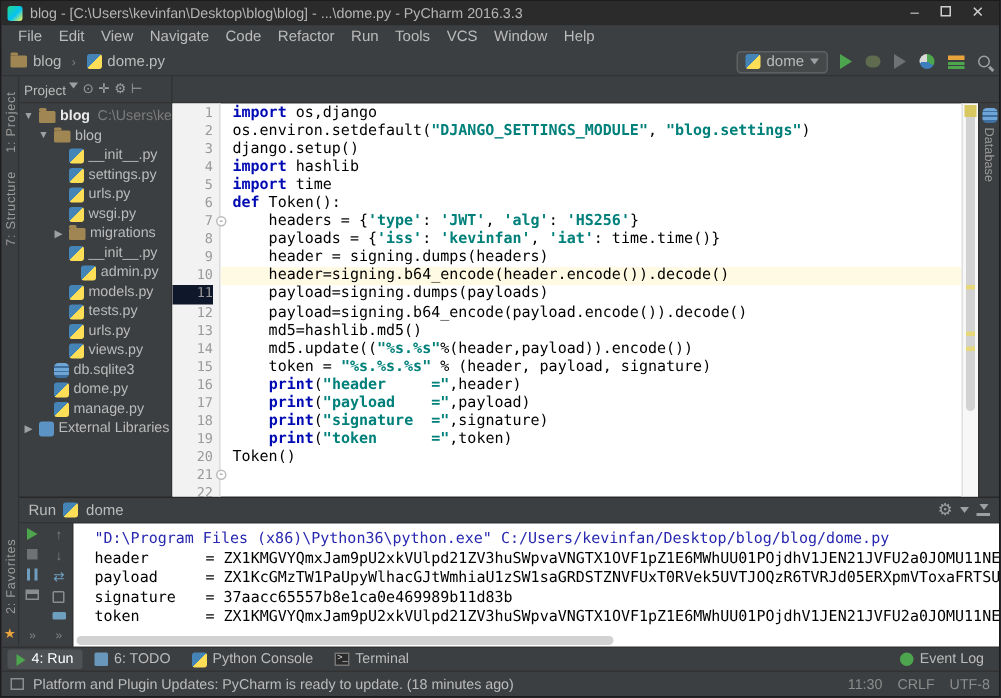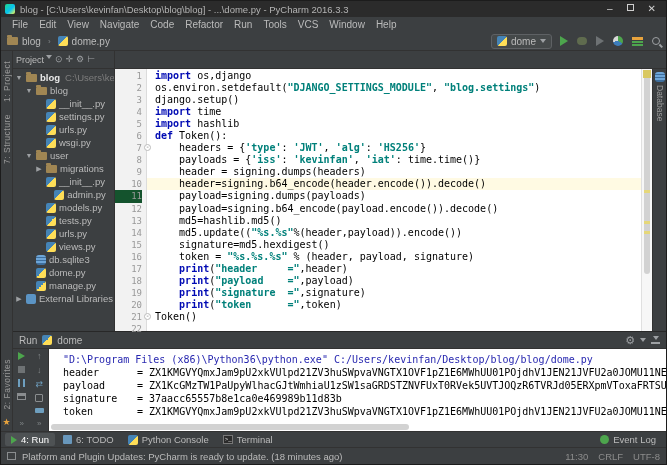--- a/index.html
+++ b/index.html
@@ -79,21 +79,21 @@
   .trow .path { color:#7d7d7d; margin-left:2px; }
 
   .editor { flex:1; display:flex; min-width:0; background:#ffffff; position:relative; }
   .gutter { width:32px; flex:0 0 auto; background:#f2f2f2; border-right:1px solid #dcdcdc; color:#999999;
             font-family:"DejaVu Sans Mono", monospace; font-size:9px; text-align:right; padding:1px 4px 0 0; }
   .gutter .gl { height:12.05px; line-height:12px; position:relative; }
   .gutter .gl .fold { position:absolute; right:-9px; top:2px; width:7px; height:7px; border:1px solid #bbb; border-radius:50%; background:#fff; color:#777; font-size:7px; line-height:5px; text-align:center; }
   .codepane { flex:1; overflow:hidden; padding:1px 0 0 8px; font-family:"DejaVu Sans Mono", monospace; font-size:10px; color:#000; }
   .cl { height:12.05px; line-height:12px; white-space:pre; }
   .cl.hl { background:#fffae3; margin-left:-8px; padding-left:8px; }
-  .gl.hl { background:#14532d; }
+  .gl.hl { background:#0f172a; }
   .tok-k { color:#000ab3; font-weight:bold; }
   .tok-s { color:#00807a; font-weight:bold; }
   .vsb { width:11px; flex:0 0 auto; background:#f7f7f7; border-left:1px solid #e0e0e0; position:relative; }
   .vsb .thumb { position:absolute; left:2px; right:2px; top:1px; height:78%; background:#d2d2d2; border-radius:4px; }
   .vsb .mark { position:absolute; left:2px; right:2px; height:3px; background:#e5d77a; }
   .stripe-top { position:absolute; right:1px; top:1px; width:8px; height:8px; background:#d9c861; }
 
   .rstripe { width:14px; flex:0 0 auto; background:#3c3f41; border-left:1px solid #323232; display:flex; flex-direction:column; align-items:center; padding-top:3px; }
   .rstripe .vlabel2 { writing-mode:vertical-rl; font-size:8.5px; color:#9a9a9a; margin-top:3px; white-space:nowrap; }
 
@@ -268,25 +268,20 @@
             <div class="trow" style="padding-left: 22px;">
               <span class="arrow"></span>
               <span class="i-py"></span>
               <span>urls.py</span>
             </div>
             <div class="trow" style="padding-left: 22px;">
               <span class="arrow"></span>
               <span class="i-py"></span>
               <span>wsgi.py</span>
             </div>
-            <div class="trow" style="padding-left: 12px;">
-              <span class="arrow">▼</span>
-              <span class="i-folder"></span>
-              <span>user</span>
-            </div>
             <div class="trow" style="padding-left: 22px;">
               <span class="arrow">▶</span>
               <span class="i-folder"></span>
               <span>migrations</span>
             </div>
             <div class="trow" style="padding-left: 22px;">
               <span class="arrow"></span>
               <span class="i-py"></span>
               <span>__init__.py</span>
             </div>
@@ -359,32 +354,31 @@
               <div class="gl">18</div>
               <div class="gl">19</div>
               <div class="gl">20</div>
               <div class="gl">21<span class="fold">-</span></div>
               <div class="gl">22</div>
             </div>
           <div class="codepane" id="code">
               <div class="cl"><span class="tok-k">import</span><span> os,django</span></div>
               <div class="cl"><span>os.environ.setdefault(</span><span class="tok-s">"DJANGO_SETTINGS_MODULE"</span><span>, </span><span class="tok-s">"blog.settings"</span><span>)</span></div>
               <div class="cl"><span>django.setup()</span></div>
+              <div class="cl"><span class="tok-k">import</span><span> hashlib</span></div>
               <div class="cl"><span class="tok-k">import</span><span> time</span></div>
-              <div class="cl"><span class="tok-k">import</span><span> hashlib</span></div>
               <div class="cl"><span class="tok-k">def</span><span> Token():</span></div>
               <div class="cl"><span>    headers = {</span><span class="tok-s">'type'</span><span>: </span><span class="tok-s">'JWT'</span><span>, </span><span class="tok-s">'alg'</span><span>: </span><span class="tok-s">'HS256'</span><span>}</span></div>
               <div class="cl"><span>    payloads = {</span><span class="tok-s">'iss'</span><span>: </span><span class="tok-s">'kevinfan'</span><span>, </span><span class="tok-s">'iat'</span><span>: time.time()}</span></div>
               <div class="cl"><span>    header = signing.dumps(headers)</span></div>
               <div class="cl hl"><span>    header=signing.b64_encode(header.encode()).decode()</span></div>
               <div class="cl"><span>    payload=signing.dumps(payloads)</span></div>
               <div class="cl"><span>    payload=signing.b64_encode(payload.encode()).decode()</span></div>
               <div class="cl"><span>    md5=hashlib.md5()</span></div>
               <div class="cl"><span>    md5.update((</span><span class="tok-s">"%s.%s"</span><span>%(header,payload)).encode())</span></div>
-              <div class="cl"><span>    signature=md5.hexdigest()</span></div>
               <div class="cl"><span>    token = </span><span class="tok-s">"%s.%s.%s"</span><span> % (header, payload, signature)</span></div>
               <div class="cl"><span>    </span><span class="tok-k">print</span><span>(</span><span class="tok-s">"header     ="</span><span>,header)</span></div>
               <div class="cl"><span>    </span><span class="tok-k">print</span><span>(</span><span class="tok-s">"payload    ="</span><span>,payload)</span></div>
               <div class="cl"><span>    </span><span class="tok-k">print</span><span>(</span><span class="tok-s">"signature  ="</span><span>,signature)</span></div>
               <div class="cl"><span>    </span><span class="tok-k">print</span><span>(</span><span class="tok-s">"token      ="</span><span>,token)</span></div>
               <div class="cl"><span>Token()</span></div>
             </div>
           <div class="vsb">
             <span class="thumb"></span>
             <span class="mark" style="top:46%"></span>

